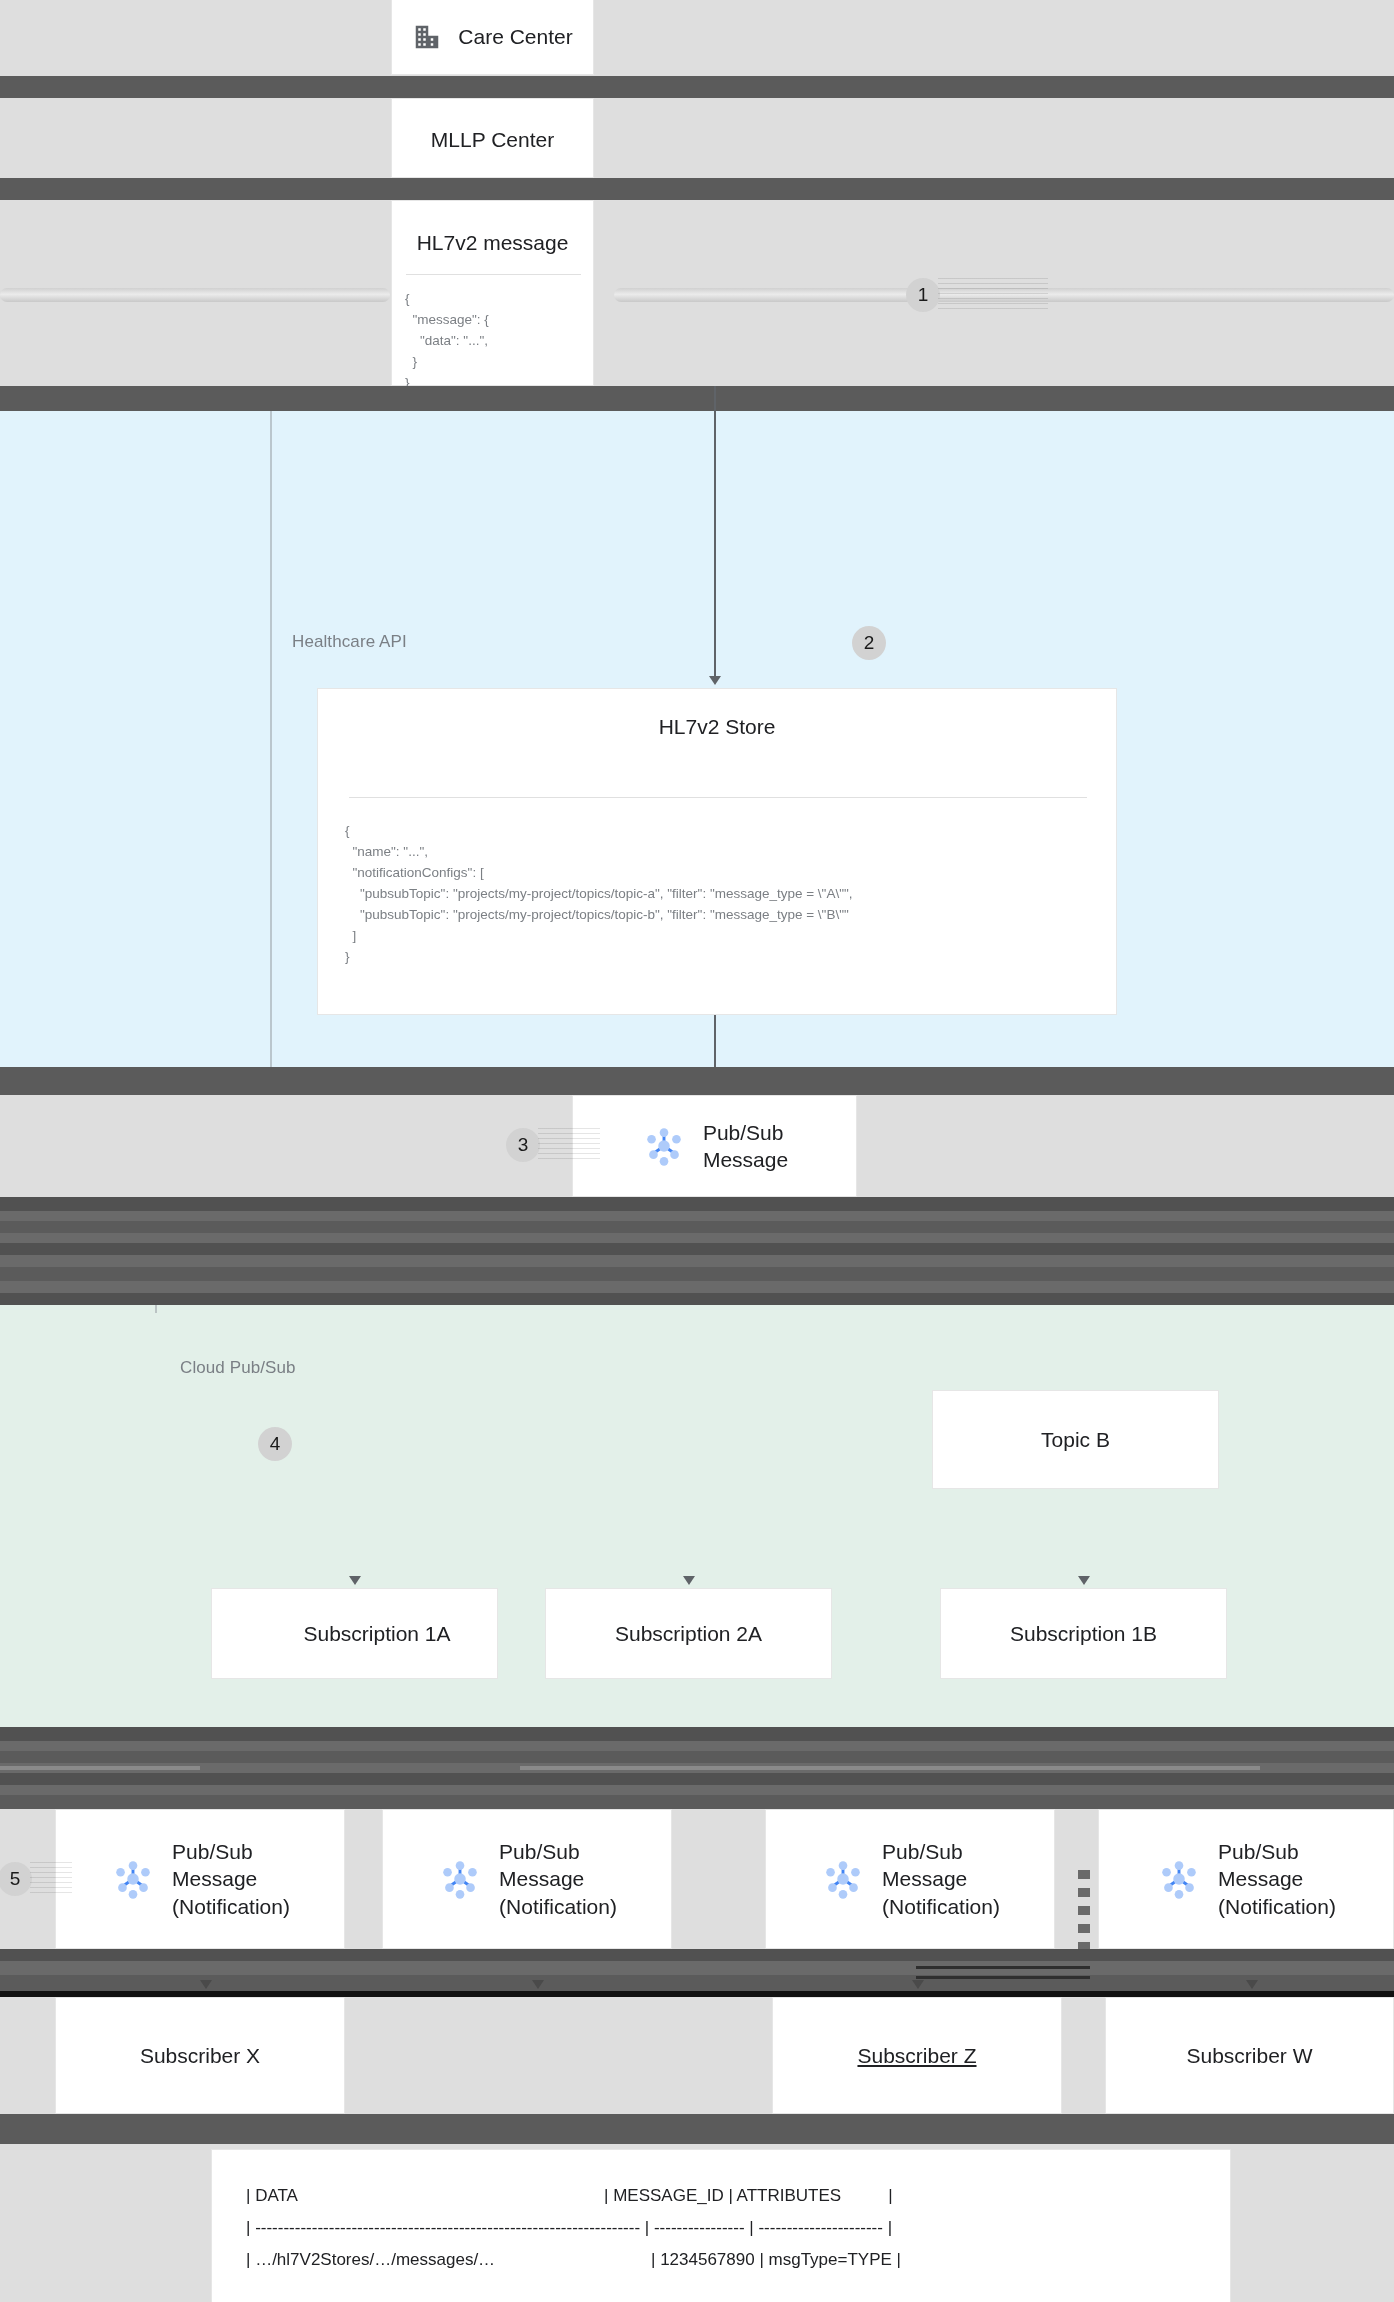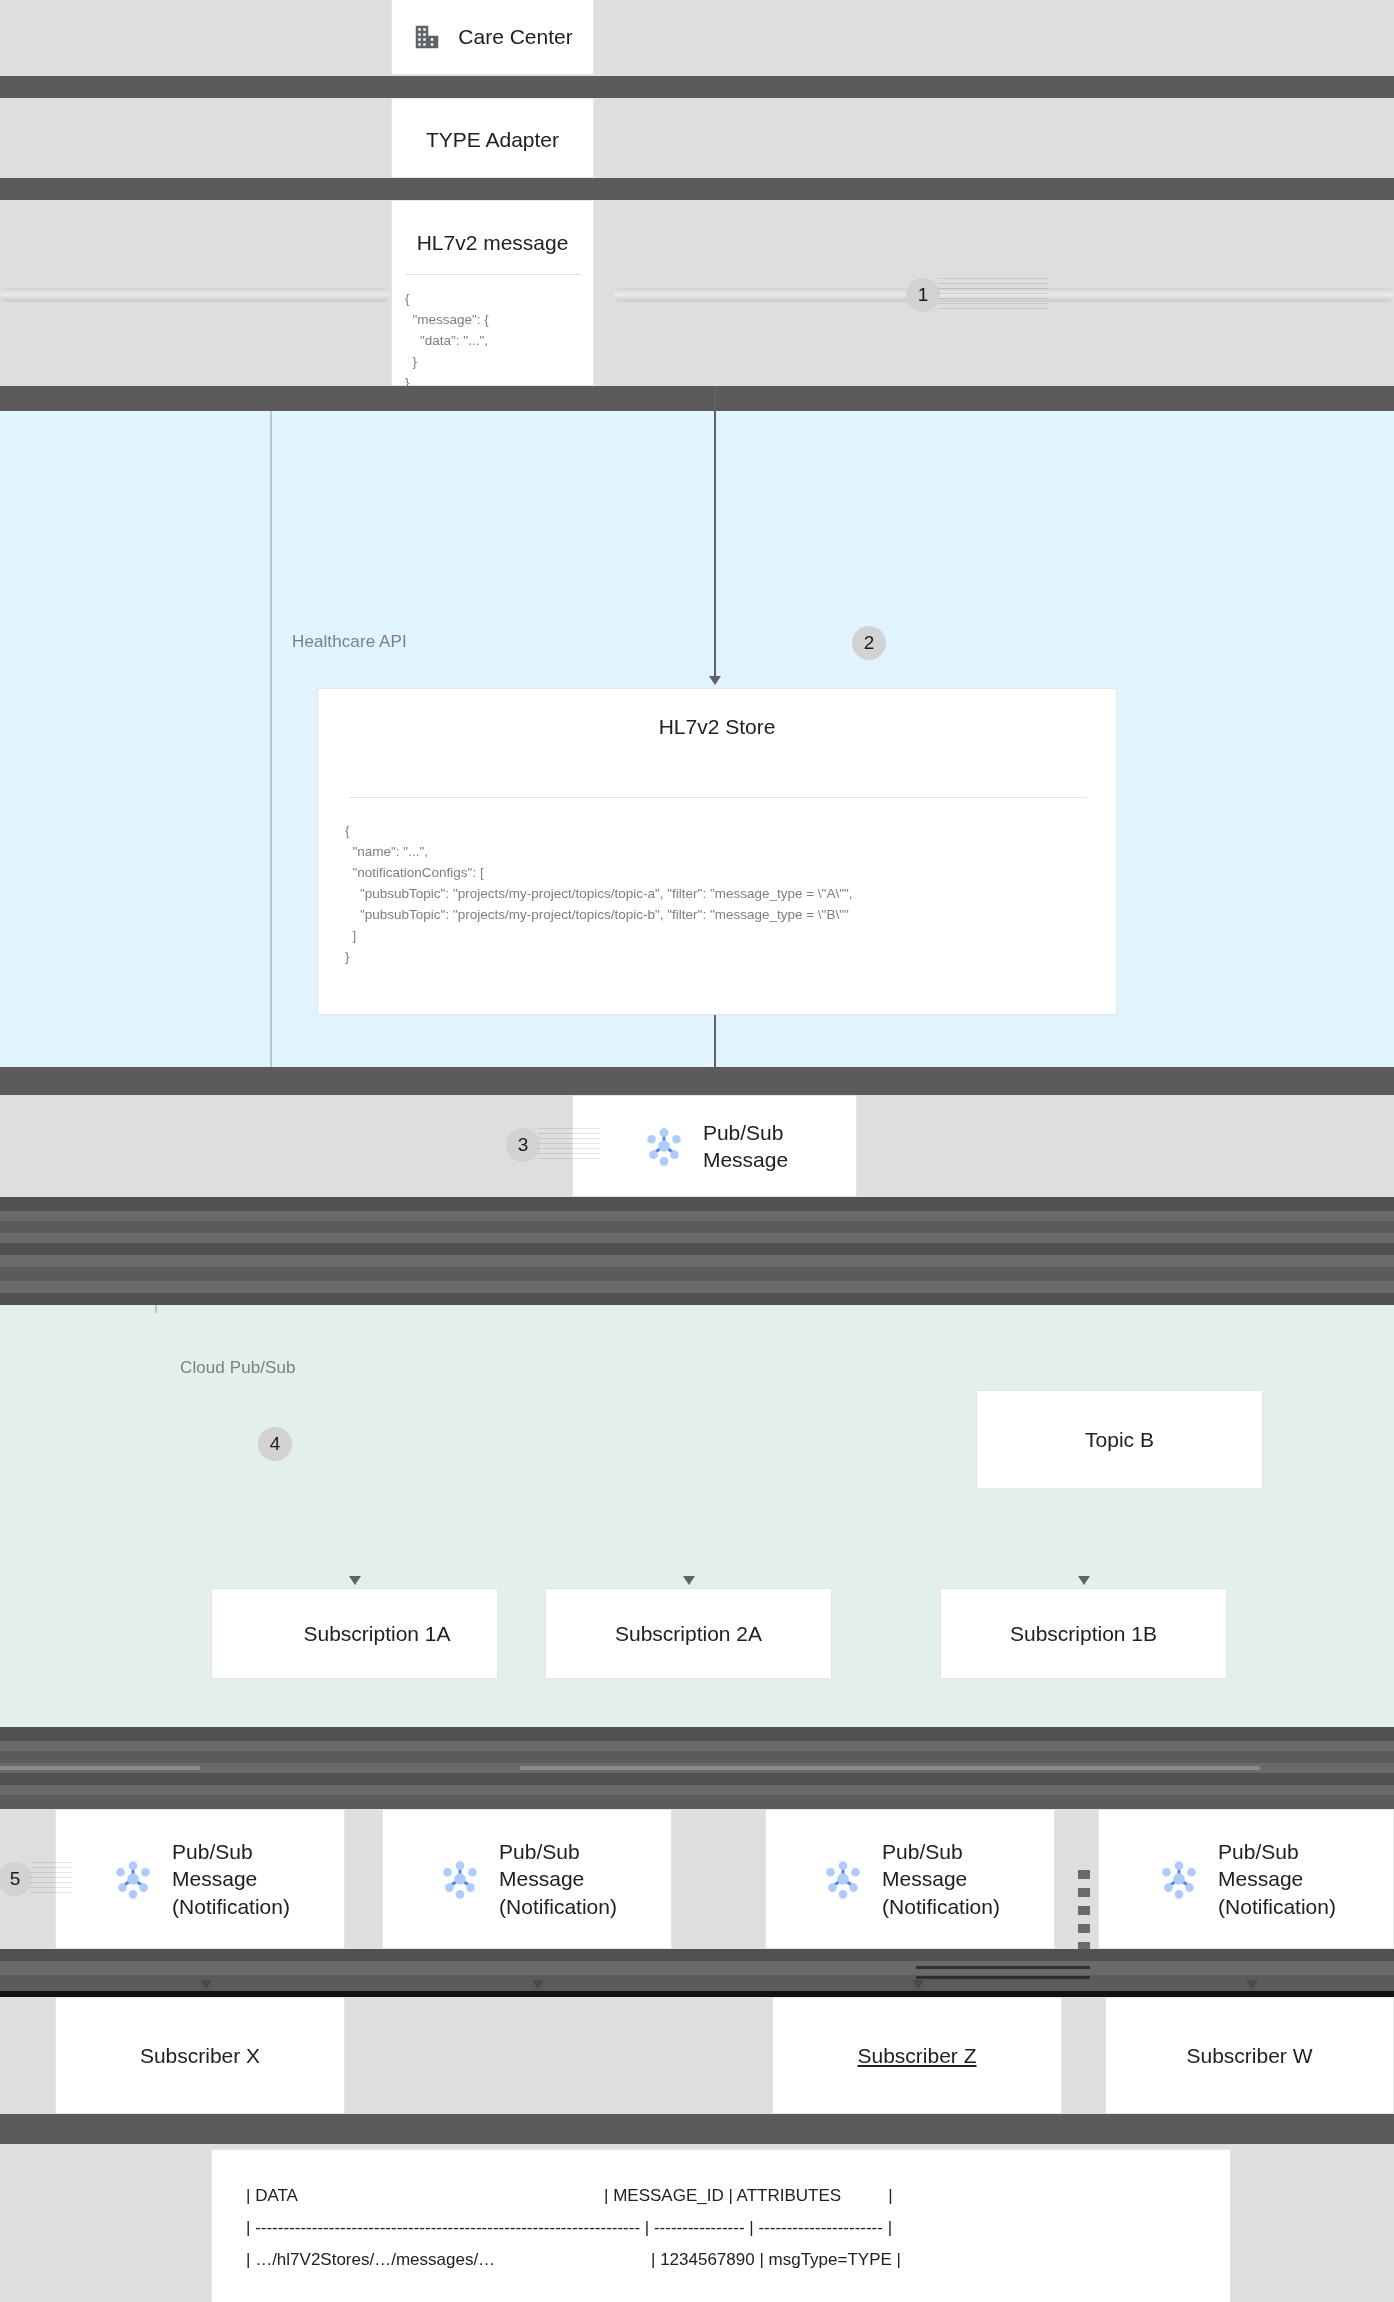--- a/index.html
+++ b/index.html
@@ -100,21 +100,21 @@
       <svg viewBox="0 0 24 24" width="30" height="30" aria-hidden="true">
         <path fill="#5f6368" d="M3 3h10v8h8v10H3V3zm2 2v2h2V5H5zm4 0v2h2V5H9zM5 9v2h2V9H5zm4 0v2h2V9H9zm-4 4v2h2v-2H5zm4 0v2h2v-2H9zm-4 4v2h2v-2H5zm4 0v2h2v-2H9zm6-4v2h2v-2h-2zm0 4v2h2v-2h-2z"></path>
       </svg>
     </span>
     <span class="lbl">Care Center</span>
   </div>
   <div class="band" style="top:76px;height:22px;"></div>
 
   <div class="panel panel-gray" style="left:0;top:98px;width:1394px;height:80px;"></div>
   <div class="box" style="left:391px;top:98px;width:203px;height:80px;">
-    <div class="box-title" style="top:28px;">TYPE Adapter</div>
+    <div class="box-title" style="top:28px;">MLLP Center</div>
   </div>
   <div class="band" style="top:178px;height:22px;"></div>
 
   <div class="panel panel-gray" style="left:0;top:200px;width:1394px;height:186px;"></div>
   <div class="box" style="left:391px;top:200px;width:203px;height:186px;">
     <div class="box-title" style="top:29px;">HL7v2 message</div>
     <div class="box-divider" style="left:14px;width:175px;top:73px;"></div>
     <div class="code" style="left:13px;top:88px;">{
   "message": {
     "data": "...",
@@ -193,21 +193,21 @@
   <div class="panel panel-green" style="left:0;top:1305px;width:1394px;height:422px;"></div>
   <div class="panel-label" style="left:180px;top:1336px;margin-top:22px;">Cloud Pub/Sub</div>
   <div style="position:absolute;left:155px;top:1305px;width:1.5px;height:8px;background:#9aa0a6;opacity:.55;"></div>
 
   <div class="badge" style="left:258px;top:1427px;">4</div>
 
   <div class="dash-v" style="left:519px;top:1300px;height:90px;"></div>
   <div class="dash-v" style="left:1083px;top:1300px;height:90px;"></div>
 
 
-  <div class="box" style="left:976px;top:1390px;width:287px;height:99px;">
+  <div class="box" style="left:932px;top:1390px;width:287px;height:99px;">
     <div class="box-title" style="top:36px;">Topic B</div>
   </div>
 
   <div class="dash-v" style="left:519px;top:1489px;height:57px;"></div>
   <div class="dash-h" style="left:354px;top:1546px;width:335px;"></div>
   <div class="dash-v" style="left:354px;top:1546px;height:36px;"></div>
   <div class="arrow-down" style="left:349px;top:1576px;"></div>
   <div class="dash-v" style="left:688px;top:1546px;height:36px;"></div>
   <div class="arrow-down" style="left:683px;top:1576px;"></div>
 

